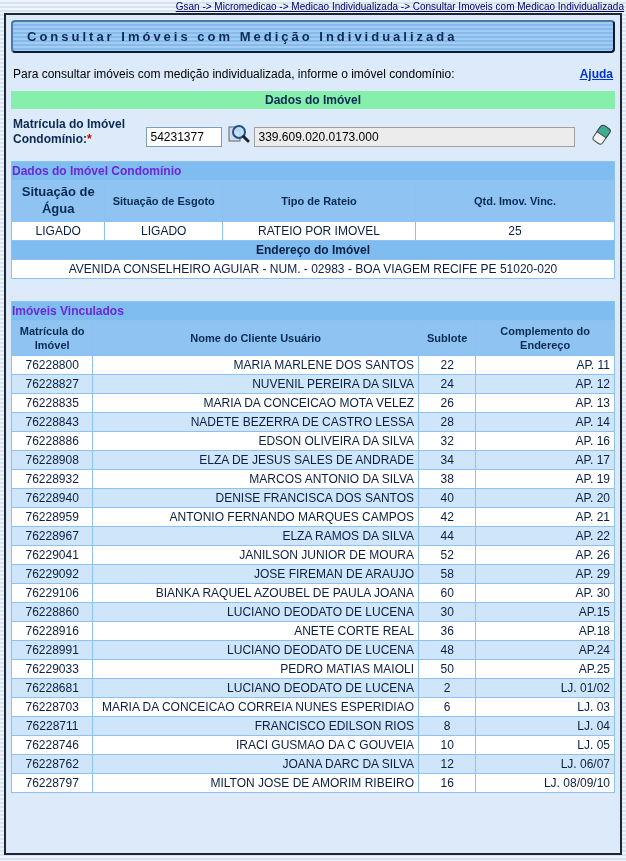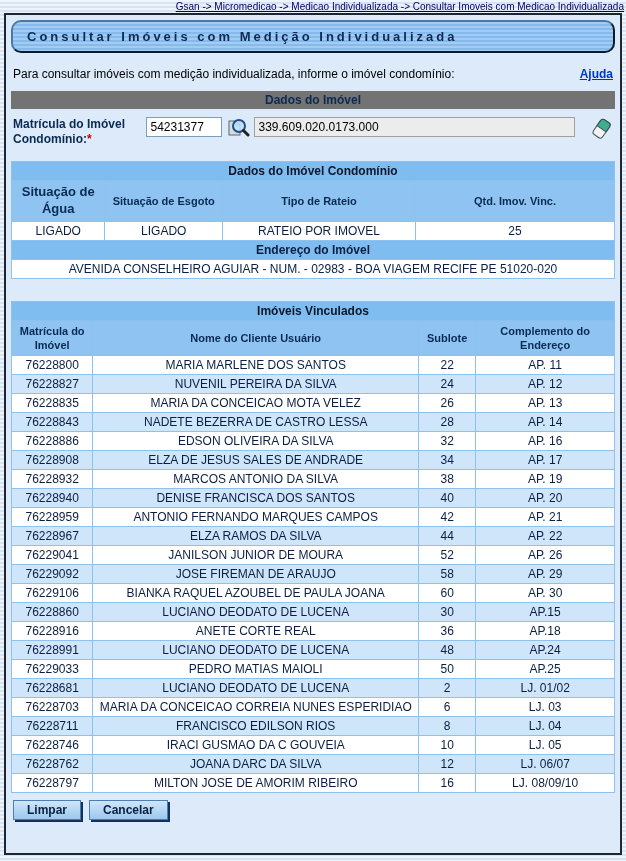--- a/index.html
+++ b/index.html
@@ -14,61 +14,61 @@
     font-size: 10px; text-align: right; padding: 1px 2px 1px 0;
     color: #000066; text-decoration: underline; white-space: nowrap;
     display: block; cursor: pointer;
   }
   .panel {
     margin: 0 4px; border: 2px solid #1c2733; background: #dceafa;
     padding: 5px 5px 6px 5px; height: 842px;
   }
   .title-bar {
     border: 2px solid; border-color: #4a79a8 #0d1b2a #0d1b2a #4a79a8;
-    border-radius: 10px;
+    border-radius: 4px;
     background: repeating-linear-gradient(to bottom, #a2ccf4 0 2px, #86b9ec 2px 4px);
     color: #0d2a55; font-weight: bold; font-size: 13px; letter-spacing: 3px;
     padding: 7px 14px; margin-bottom: 10px;
   }
   .intro-row {
     display: flex; justify-content: space-between; align-items: center;
     font-size: 12px; color: #000; padding: 4px 2px 10px 2px;
   }
   .ajuda { color: #0033cc; font-weight: bold; text-decoration: underline; cursor: pointer; font-size: 12px; }
   .section-title {
-    background: #737373; color: #0a2a52; font-weight: bold; font-size: 12px;
+    background: #86efac; color: #0a2a52; font-weight: bold; font-size: 12px;
     text-align: center; padding: 2px 0;
   }
   .form-row {
-    display: flex; align-items: flex-start; padding: 8px 2px 14px 2px; gap: 4px;
+    display: flex; align-items: flex-end; padding: 8px 2px 14px 2px; gap: 4px;
   }
   .form-label { width: 128px; font-size: 12px; font-weight: bold; color: #0a2a52; line-height: 1.25; }
   .req { color: #cc0000; }
   .txt {
     font-family: "Liberation Sans", sans-serif; font-size: 12px;
     border: 1px solid #7f9db9; height: 20px; padding: 1px 3px; color: #000;
   }
   .txt.small { width: 76px; margin-left: 6px; }
   .txt.readonly { width: 332px; background: #ececec; border-color: #a0a0a0; }
   .icon-btn { cursor: pointer; display: inline-flex; align-items: center; }
   .eraser { margin-left: 12px; }
   table { border-collapse: collapse; width: 100%; table-layout: fixed; }
   th, td { border: 1px solid #8cc1f0; font-size: 12px; padding: 1px 4px; }
   thead .cols th { background: #8fc4f2; color: #0a2a52; font-size: 11px; line-height: 1.3; padding: 3px 2px; }
   .tbl-title {
-    background: #7fbcf0 !important; color: #0f172a; font-weight: bold; font-size: 12px;
-    text-align: center; padding: 2px 0;
+    background: #7fbcf0 !important; color: #6d28d9; font-weight: bold; font-size: 12px;
+    text-align: left; padding: 2px 0;
   }
   .cond-table td { background: #fff; text-align: center; height: 19px; color: #0a1f44; }
   .cond-table th.big { font-size: 13px; } .gap22 { height: 22px; }
   .vinc-table td { height: 19px; color: #0a1f44; overflow: hidden; white-space: nowrap; }
   .vinc-table tbody tr:nth-child(odd) td { background: #ffffff; }
   .vinc-table tbody tr:nth-child(even) td { background: #cfe5f9; }
   .vinc-table td:nth-child(1), .vinc-table td:nth-child(3) { text-align: center; }
-  .vinc-table td:nth-child(2), .vinc-table td:nth-child(4) { text-align: center; }
+  .vinc-table td:nth-child(2), .vinc-table td:nth-child(4) { text-align: right; }
   .buttons { display: flex; gap: 8px; padding: 7px 2px 0 2px; }
   .btn {
     font-family: "Liberation Sans", sans-serif; font-weight: bold; font-size: 12px;
     color: #0a1f44; background: linear-gradient(to bottom, #cfe6fa, #9cc8ee);
     border: 1px solid #4d7eb0; box-shadow: 2px 2px 0 #13305e;
     padding: 2px 13px; cursor: pointer;
   }
 </style>
 </head>
 <body>
@@ -299,18 +299,14 @@
         </tr>
         <tr>
           <td>76228797</td>
           <td>MILTON JOSE DE AMORIM RIBEIRO</td>
           <td>16</td>
           <td>LJ. 08/09/10</td>
         </tr>
       </tbody>
   </table>
 
-  <div class="buttons">
-    <button class="btn">Limpar</button>
-    <button class="btn">Cancelar</button>
-  </div>
 
 </div>
 
 </body></html>

